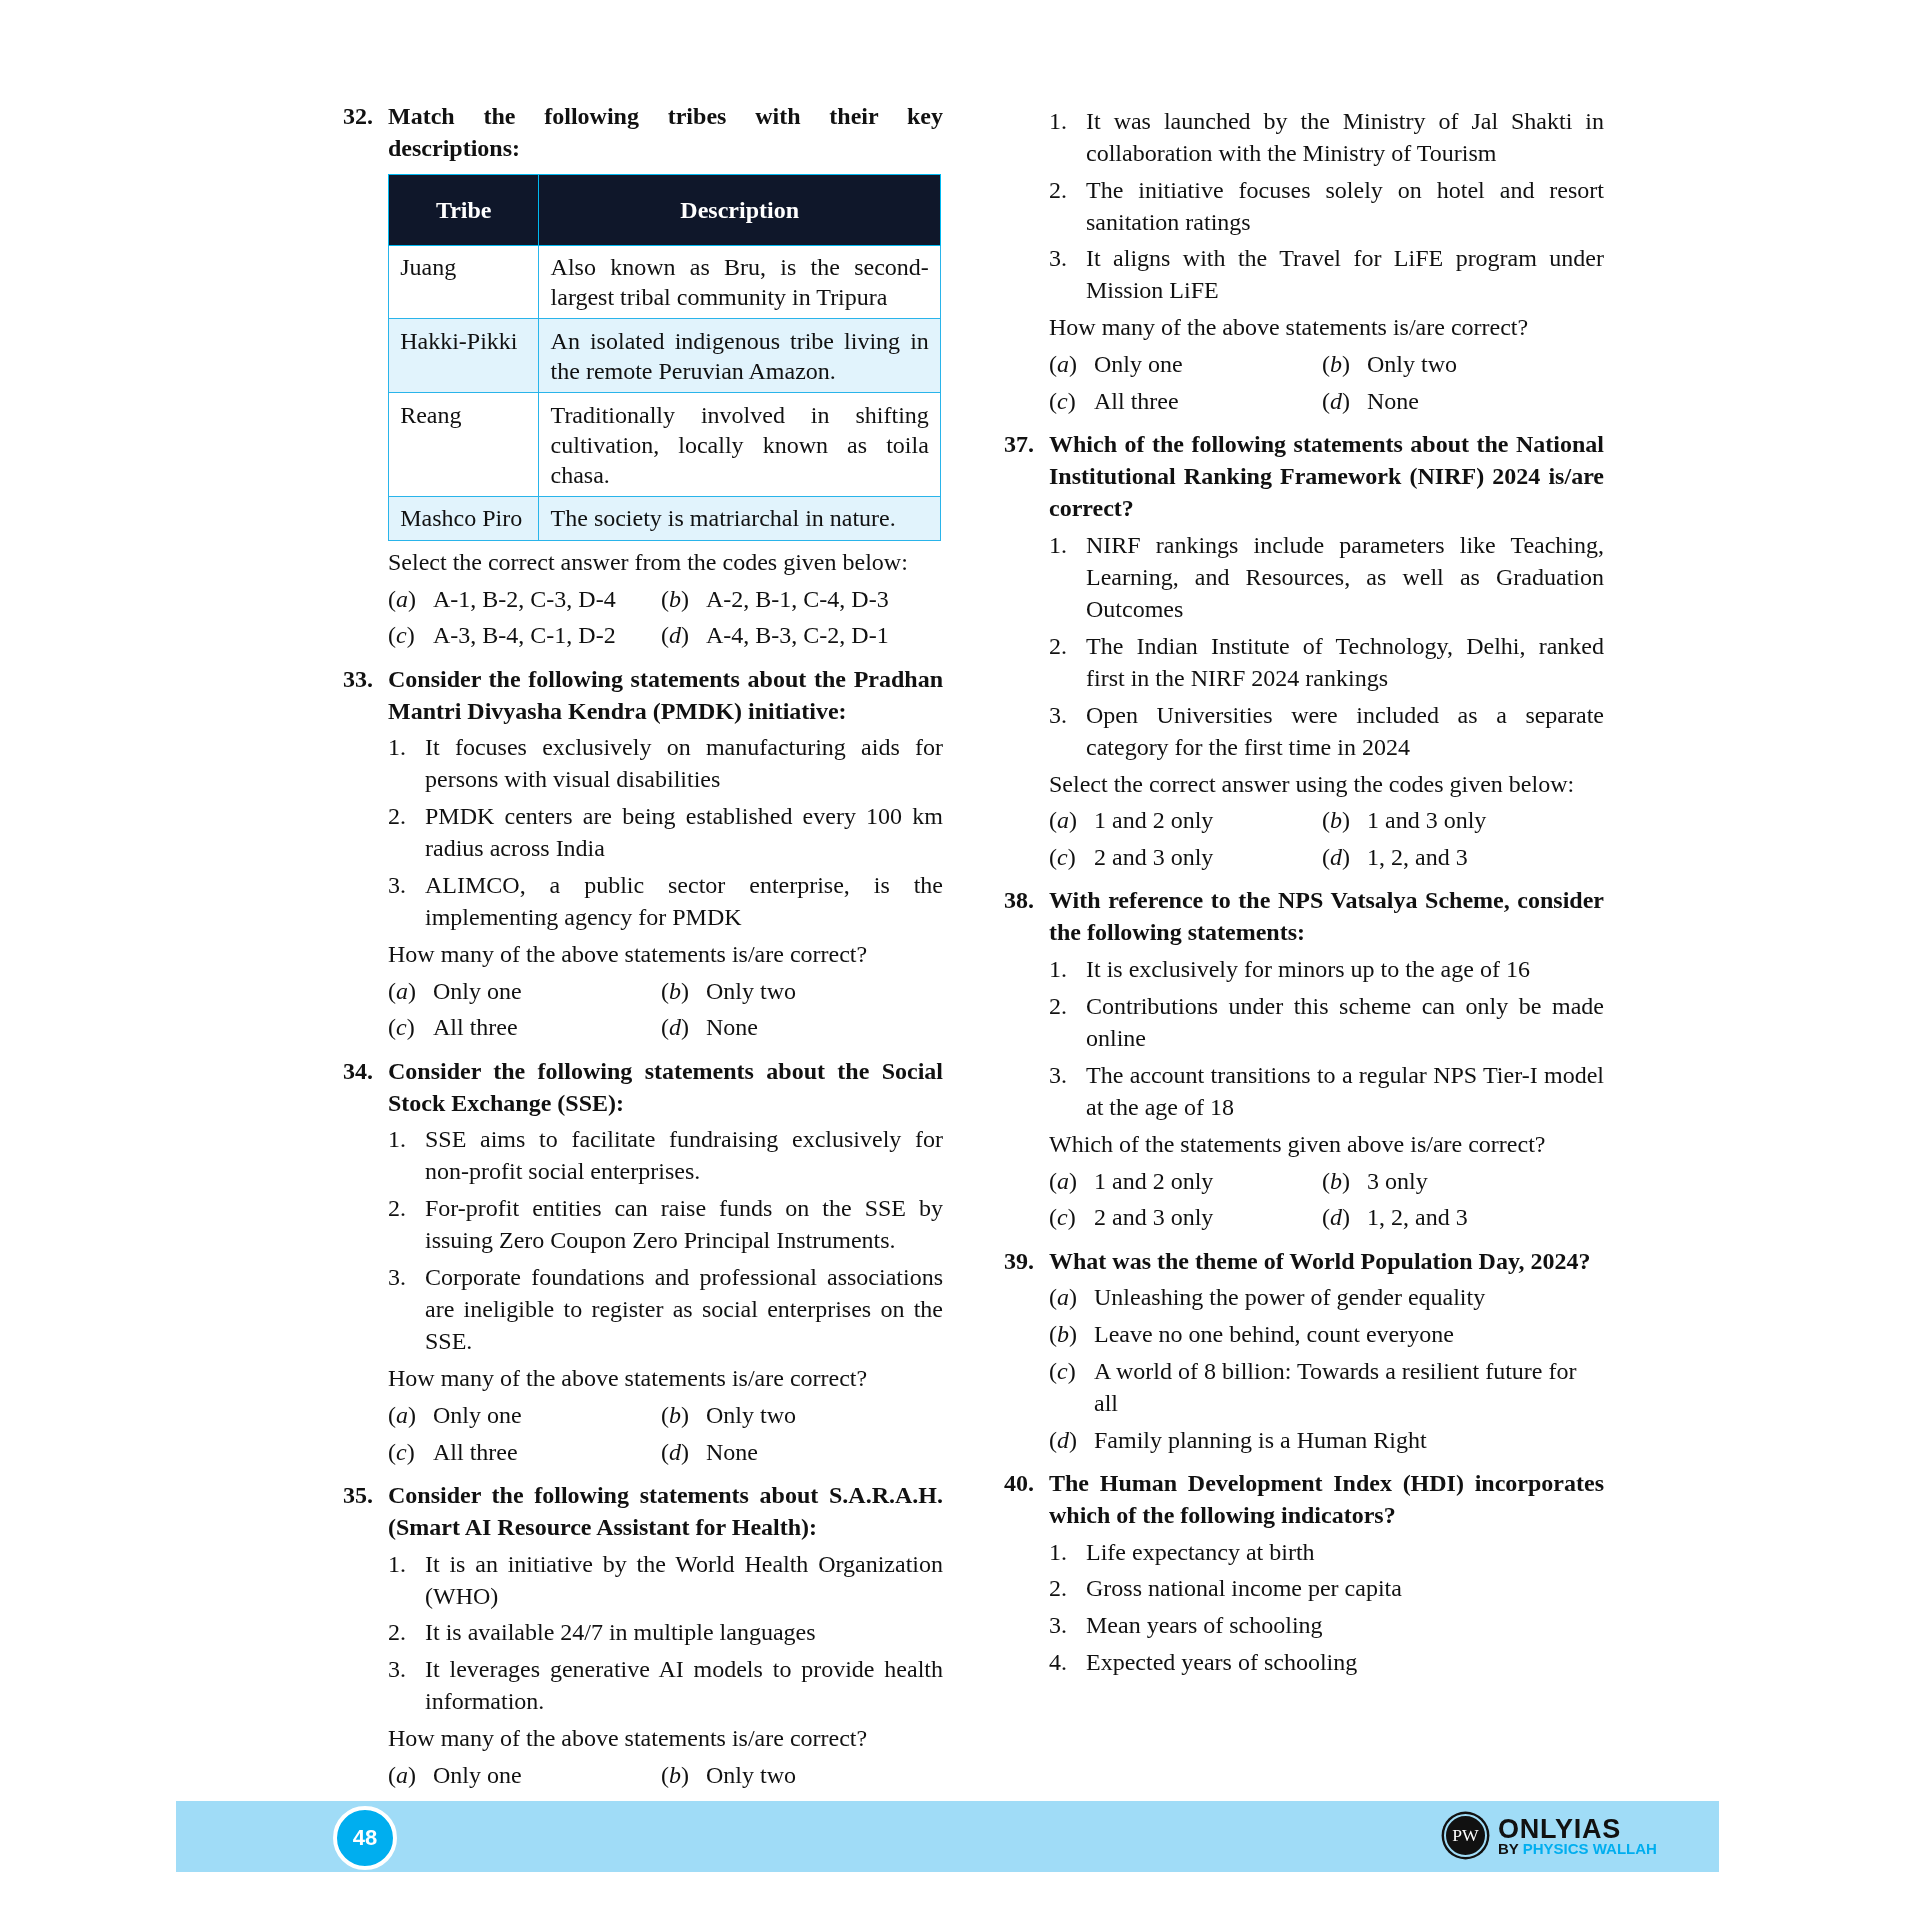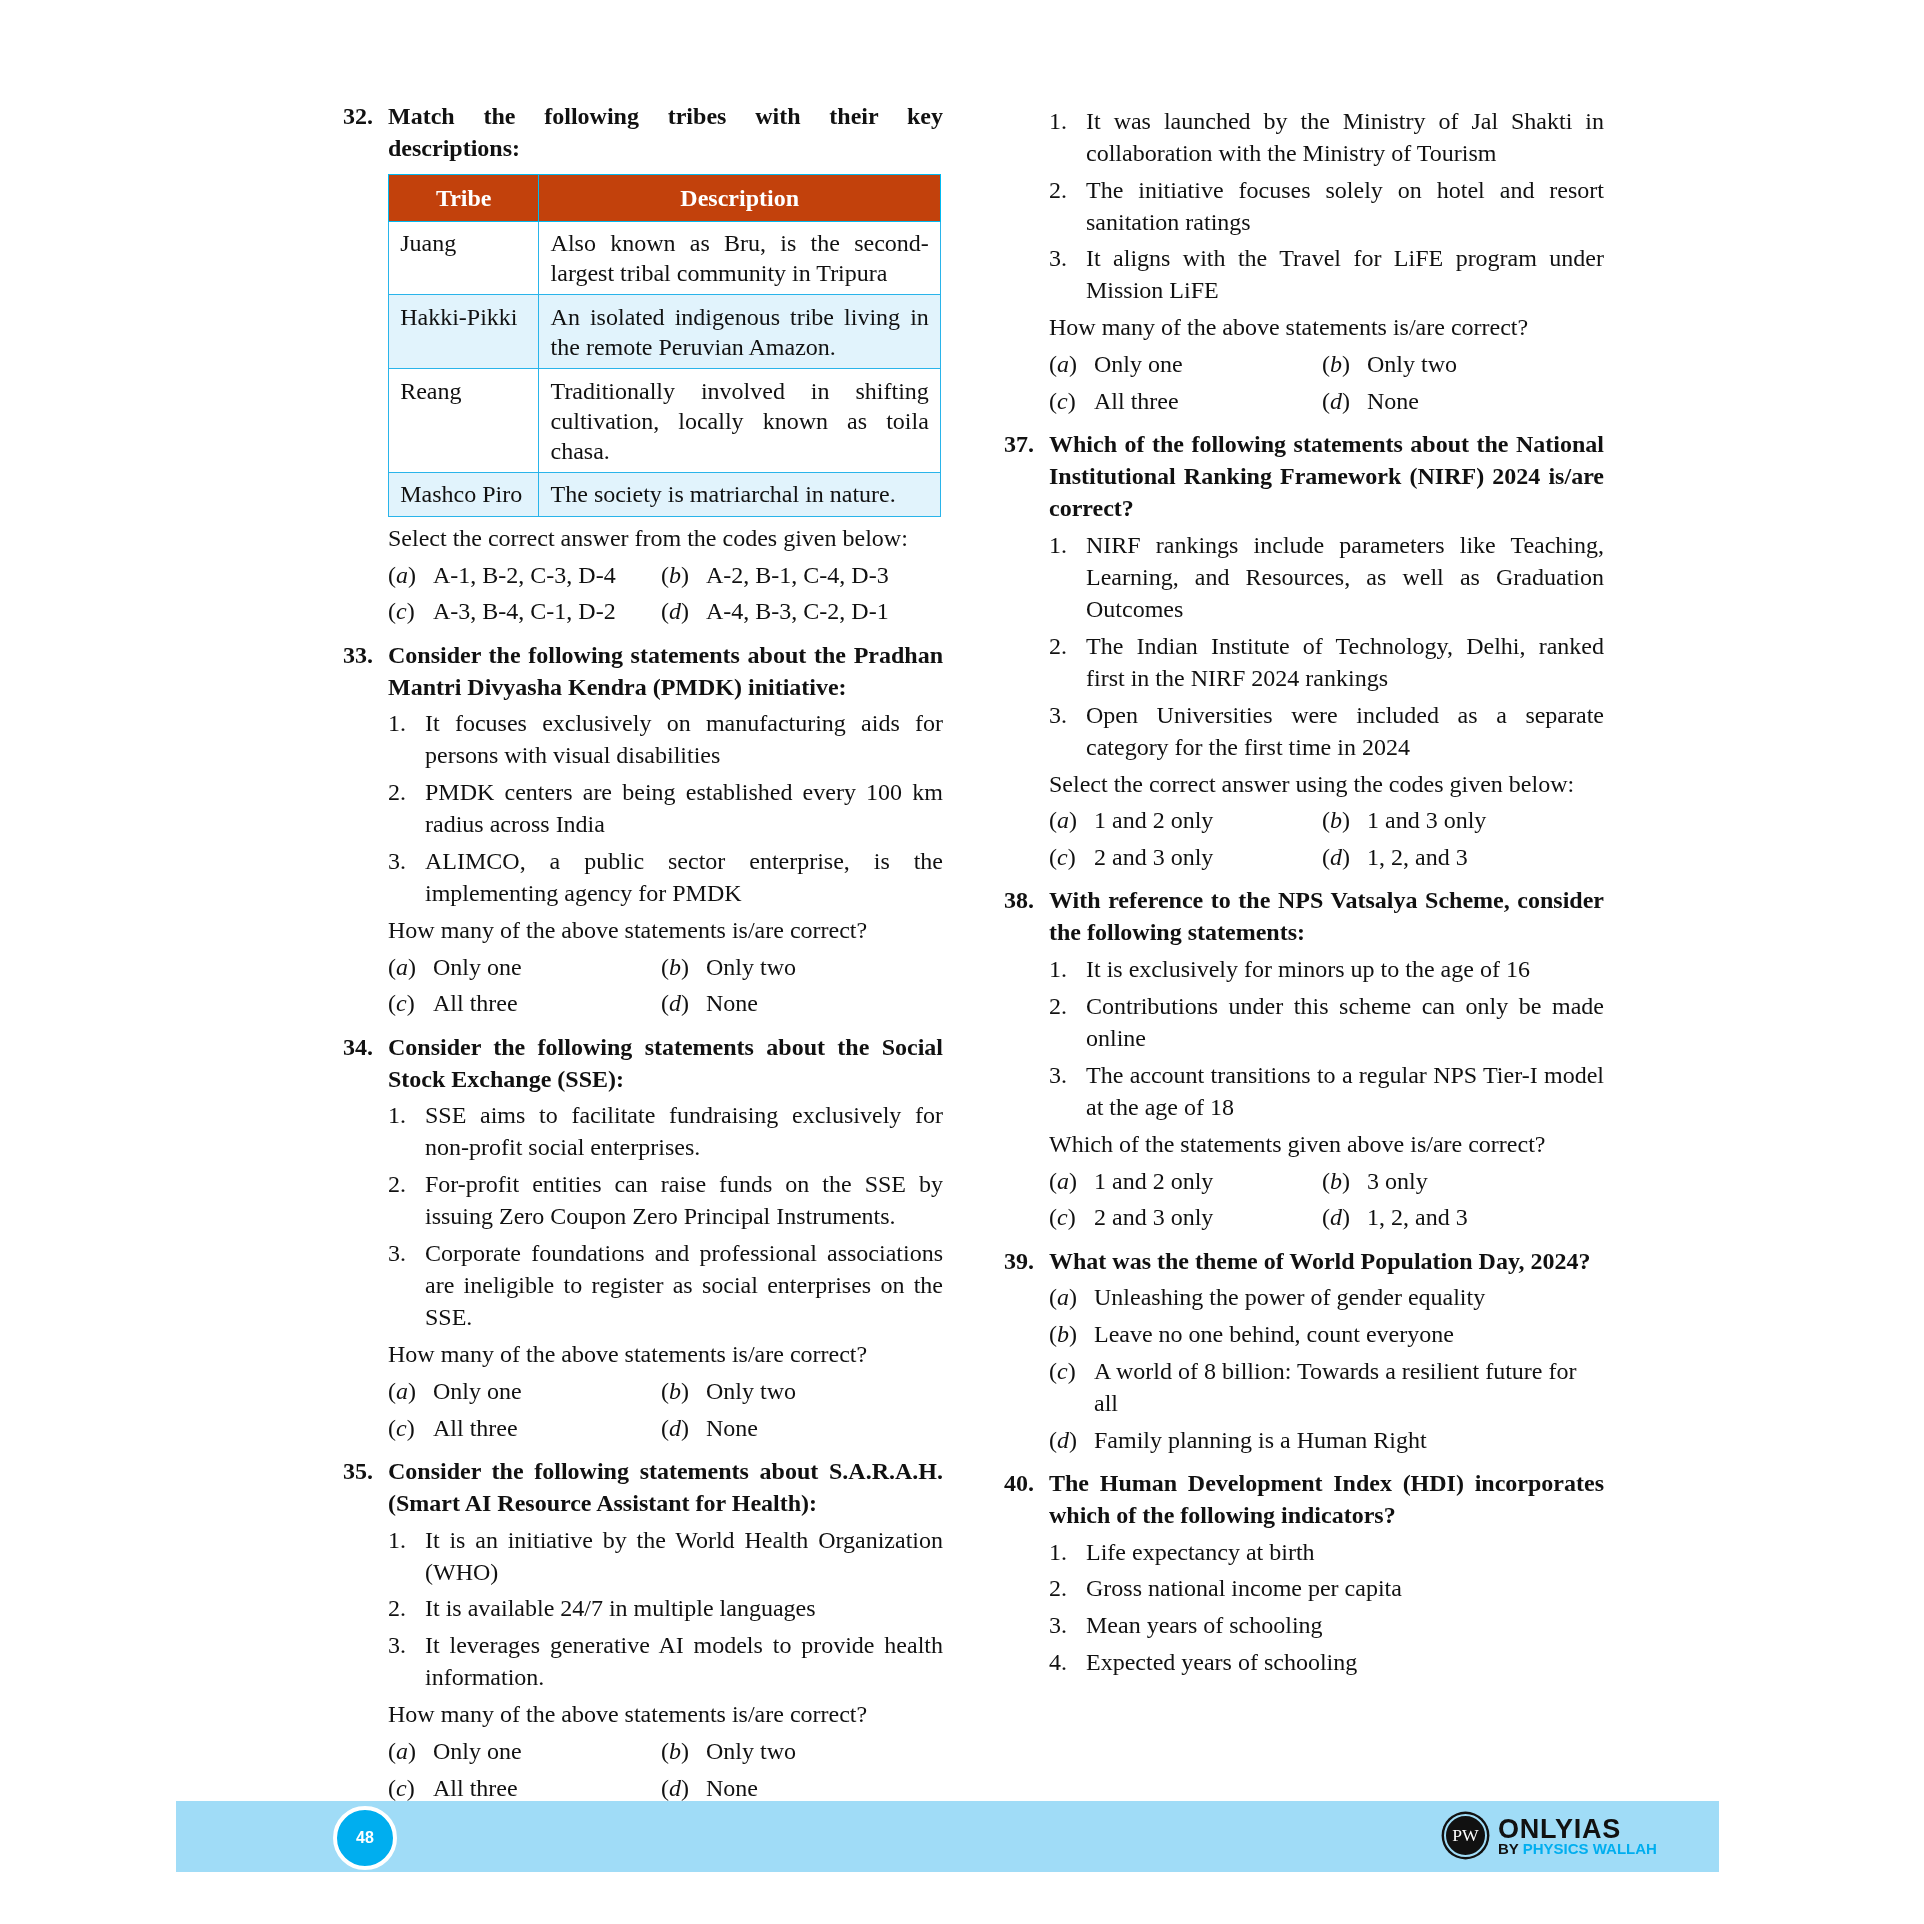--- a/index.html
+++ b/index.html
@@ -16,27 +16,27 @@
   .stmt-num { width: 37px; flex: 0 0 37px; }
   .stmt-text { flex: 1; text-align: justify; }
   .prompt { font-size: 24px; line-height: 32px; margin-left: 45px; margin-top: 5px; }
   .opts { margin-left: 45px; margin-top: 4.8px; display: grid; grid-template-columns: 273px 1fr; row-gap: 4.8px; font-size: 24px; line-height: 32px; }
   .opts.single { grid-template-columns: 1fr; }
   .opt { display: flex; }
   .opt-label { width: 45px; flex: 0 0 45px; }
   .opt-label i { font-style: italic; }
   .opt-text { flex: 1; }
   table.tribes { margin-left: 45px; margin-top: 9.6px; border-collapse: collapse; width: 553px; font-size: 24px; line-height: 30px; }
-  table.tribes th { background: #c2410c; color: #ffffff; font-weight: bold; padding: 8px 8px; border: 1.6px solid #00b9f1; text-align: center; }
+  table.tribes th { background: #0f172a; color: #ffffff; font-weight: bold; padding: 20px 8px; border: 1.6px solid #00b9f1; text-align: center; }
   table.tribes td { border: 1.6px solid #29b4ea; padding: 6.4px 11.2px 6.4px 11.2px; vertical-align: top; }
   table.tribes td.desc { text-align: justify; padding-right: 11.2px; }
   table.tribes tr.alt td { background: #e1f3fc; }
   table.tribes td.tribe { width: 127px; }
   .footer { position: absolute; left: 176px; top: 1801px; width: 1543px; height: 71px; background: #a0dcf7; }
-  .page-badge { position: absolute; left: 333px; top: 1806px; width: 64px; height: 64px; border-radius: 50%; background: #00aeef; border: 4px solid #ffffff; box-sizing: border-box; color: #fff; font-family: "Liberation Sans", sans-serif; font-weight: bold; font-size: 16px; display: flex; align-items: center; justify-content: center; }
+  .page-badge { position: absolute; left: 333px; top: 1806px; width: 64px; height: 64px; border-radius: 50%; background: #00aeef; border: 4px solid #ffffff; box-sizing: border-box; color: #fff; font-family: "Liberation Sans", sans-serif; font-weight: bold; font-size: 22px; display: flex; align-items: center; justify-content: center; }
   .footer-title { position: absolute; left: 1277px; top: 1924px; font-weight: bold; font-size: 28px; line-height: 32px; }
   .pw-logo { position: absolute; left: 1444px; top: 1814px; width: 43px; height: 43px; border-radius: 50%; background: #111; border: 2.4px solid #a0dcf7; box-shadow: 0 0 0 2.4px #111; color: #fff; font-family: "Liberation Serif", serif; font-size: 17.6px; display: flex; align-items: center; justify-content: center; box-sizing: border-box; }
   .brand { position: absolute; left: 1498px; top: 1816px; font-family: "Liberation Sans", sans-serif; }
   .brand-name { font-weight: 900; font-size: 27px; line-height: 27px; letter-spacing: 0.8px; color: #111; }
   .brand-sub { font-weight: bold; font-size: 15px; line-height: 11.2px; color: #111; }
   .brand-sub span { color: #00aeef; }
 </style>
 </head>
 <body>
 

